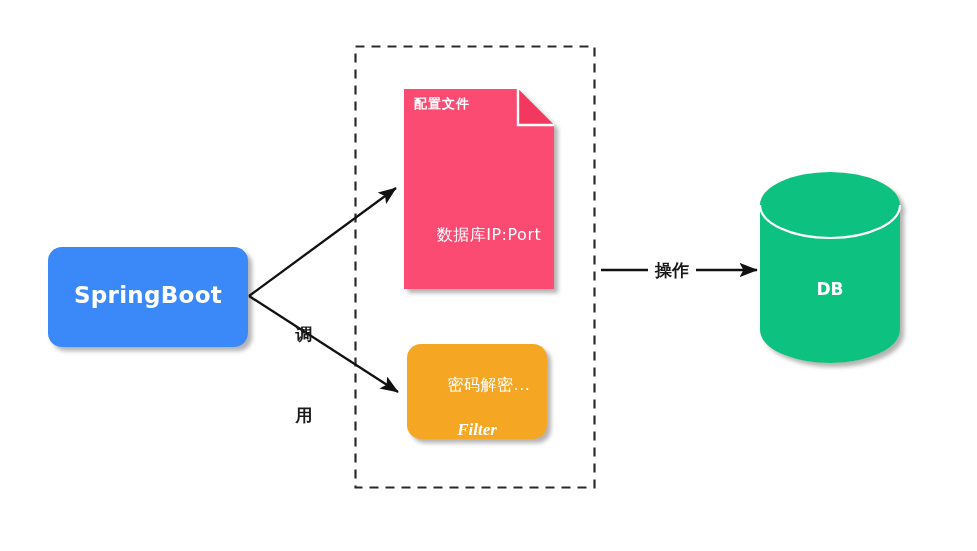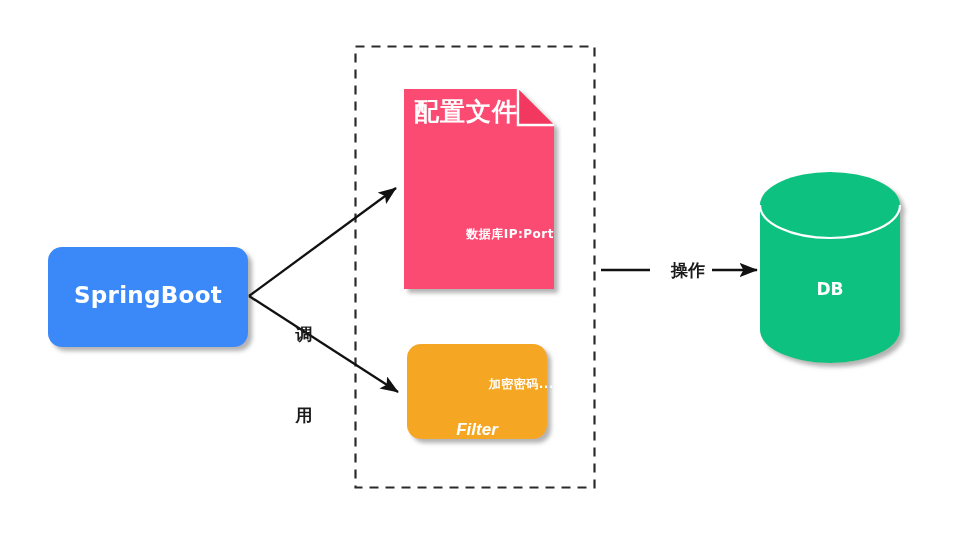--- a/index.html
+++ b/index.html
@@ -39,52 +39,52 @@
     width: 200px;
     font-size: 23px;
     font-weight: bold;
     letter-spacing: 0.3px;
   }
   
   #config-title {
     left: 404px;
     top: 95px;
     width: 110px;
-    font-size: 25px;
+    font-size: 13px;
     font-weight: bold;
     text-align: left;
     padding-left: 10px;
     box-sizing: border-box;
     letter-spacing: 1px;
   }
   
   #config-body {
     left: 404px;
     top: 172px;
     width: 150px;
-    text-align: right;
+    text-align: center;
     padding-left: 20px;
     box-sizing: border-box;
-    font-size: 12px;
-    font-weight: bold;
+    font-size: 16px;
+    font-weight: normal;
     line-height: 25px;
     letter-spacing: 0.5px;
   }
   
   #filter-label {
     left: 407px;
     top: 365px;
     width: 140px;
     font-size: 17px;
     line-height: 26px;
     font-weight: bold;
   }
   #filter-label .en {
     font-style: italic;
-    font-family: Liberation Sans, sans-serif;
+    font-family: Liberation Serif, serif;
     font-size: 17px;
   }
   
   #db-label {
     left: 760px;
     top: 279px;
     width: 140px;
     font-size: 17px;
     font-weight: bold;
     text-align: center;
@@ -105,21 +105,20 @@
     width: 24px;
     line-height: 27px;
     text-align: center;
   }
   #operate-label {
     left: 648px;
     top: 259px;
     width: 48px;
     text-align: center;
     background: #ffffff;
-    margin-left: 16px;
   }
 </style>
 </head>
 <body>
 
 <div id="canvas">
 
   <svg class="layer" viewBox="0 0 977 551">
     <defs>
       <filter id="softshadow" x="-30%" y="-30%" width="180%" height="180%">
@@ -160,21 +159,21 @@
     <line x1="694" y1="270" x2="757" y2="270" stroke="#111111" stroke-width="2.3" marker-end="url(#arrowhead)"></line>
   </svg>
 
   <div class="node-label" id="springboot-label">SpringBoot</div>
 
   <div class="node-label" id="config-title">配置文件</div>
 
   <div class="node-label" id="config-body">
     <div>数据库IP:Port</div>
     <div>用户名</div>
-    <div>加密密码...</div>
+    <div>密码解密...</div>
   </div>
 
   <div class="node-label" id="filter-label">
     <div class="en">Filter</div>
     <div>密码解密</div>
   </div>
 
   <div class="node-label" id="db-label">DB</div>
 
   <div class="edge-label" id="call-label">

